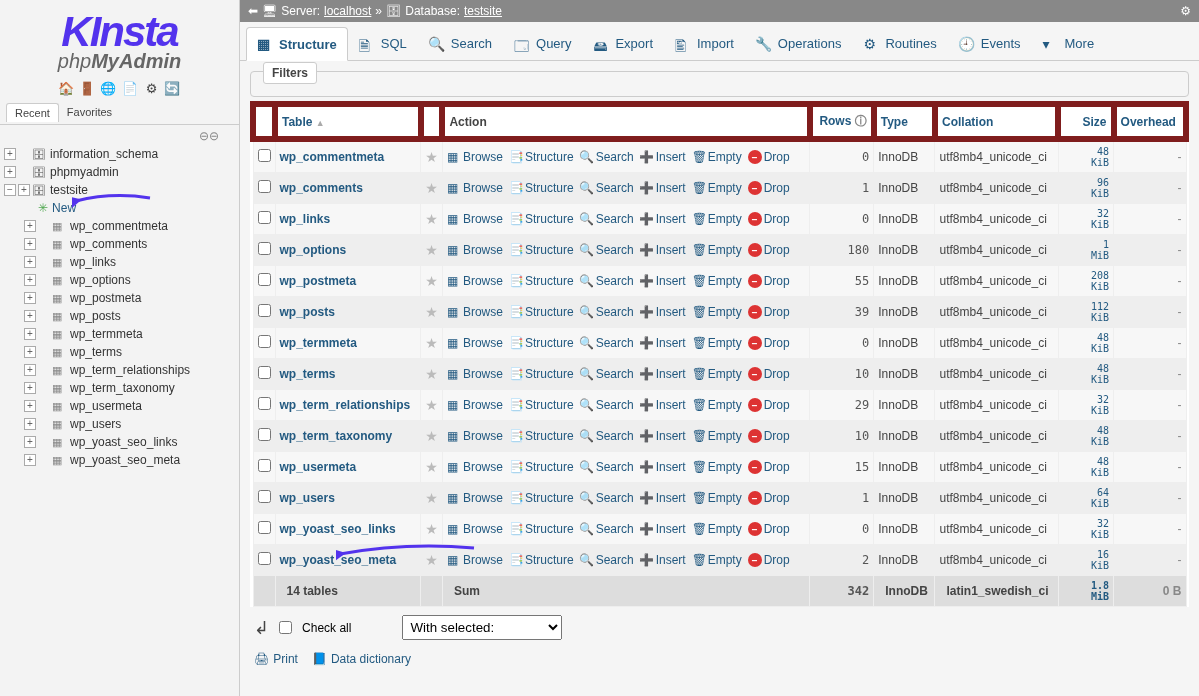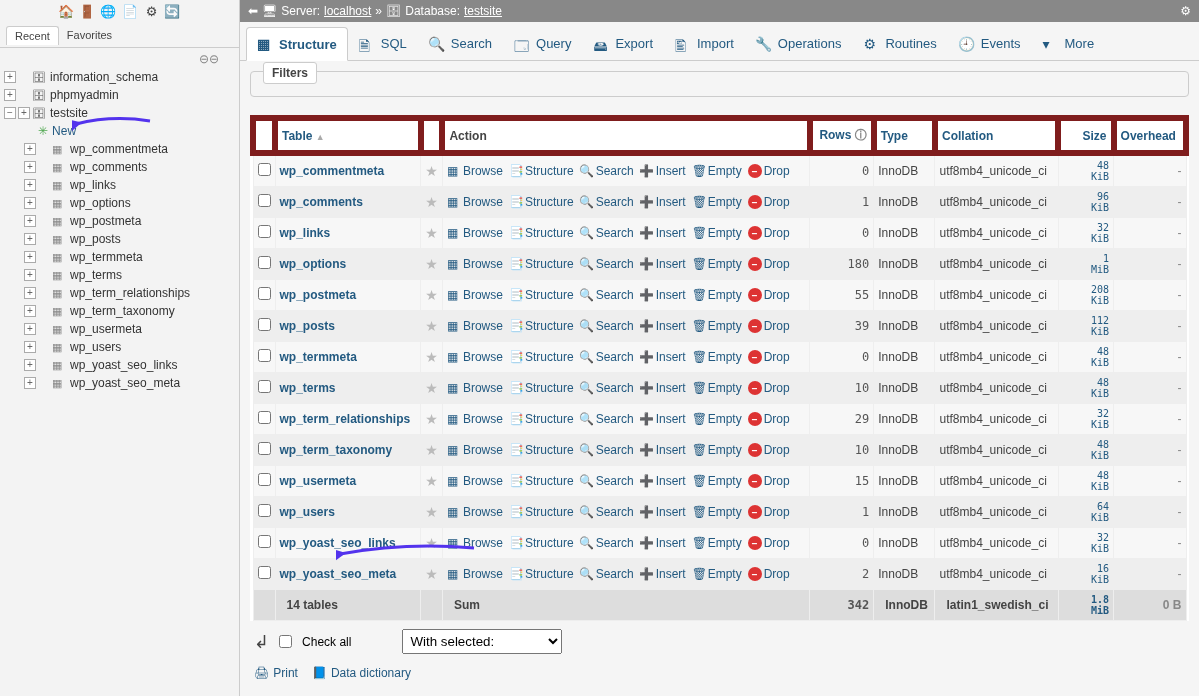--- a/index.html
+++ b/index.html
@@ -30,21 +30,21 @@
 .main { flex: 1; background: #f5f5f5; display: flex; flex-direction: column; overflow: hidden; }
 .breadcrumb { background: #888; color: #fff; padding: 4px 8px; display: flex; align-items: center; font-size: 12px; justify-content: space-between; }
 .breadcrumb .left { display: flex; align-items: center; gap: 4px; }
 .breadcrumb a { color: #fff; text-decoration: underline; cursor: pointer; }
 .gear { cursor: pointer; }
 .tabs { background: #f5f5f5; border-bottom: 1px solid #ccc; display: flex; padding-left: 6px; }
 .tab { padding: 8px 10px; display: flex; align-items: center; gap: 6px; cursor: pointer; color: #235a81; font-size: 13px; border: 1px solid transparent; border-bottom: none; border-radius: 4px 4px 0 0; margin-top: 4px; }
 .tab.active { background: #fff; border: 1px solid #ccc; border-bottom: 1px solid #fff; position: relative; top: 1px; font-weight: bold; }
 .tab .ico { width: 16px; height: 16px; display: inline-block; font-size: 14px; }
 .content { padding: 10px; overflow-y: auto; flex: 1; background: #f5f5f5; position: relative; }
-.filters-box { border: 1px solid #ccc; border-radius: 4px; padding: 14px 10px 10px; margin-bottom: 18px; background: #f5f5f5; position: relative; }
+.filters-box { border: 1px solid #ccc; border-radius: 4px; padding: 14px 10px 10px; margin-bottom: 4px; background: #f5f5f5; position: relative; }
 .filters-legend { position: absolute; top: -10px; left: 12px; background: #fff; border: 1px solid #ccc; padding: 3px 8px; font-weight: bold; border-radius: 3px; }
 .filter-row { display: flex; align-items: center; gap: 8px; }
 .filter-row input { border: 1px solid #aaa; padding: 4px; width: 170px; height: 26px; }
 table.tables { width: 100%; border-collapse: collapse; background: #fff; font-size: 12px; }
 .tables th { background: #fff; border: 6px solid #7f1d1d; padding: 6px 4px; text-align: left; font-weight: bold; color: #235a81; }
 .tables th .sort { color: #235a81; cursor: pointer; }
 .tables th.dark { color: #444; }
 .tables td { border: 1px solid #eee; padding: 4px 4px; vertical-align: middle; }
 .tables tbody tr.odd { background: #f7f7f7; }
 .tables tbody tr.even { background: #eee; }
@@ -65,20 +65,24 @@
 .extras { padding: 4px; display: flex; gap: 14px; }
 .extras a { color: #235a81; cursor: pointer; display: flex; align-items: center; gap: 4px; }
 .drop-ic { display: inline-flex; width: 14px; height: 14px; border-radius: 50%; background: #d33; color: #fff; align-items: center; justify-content: center; font-size: 10px; font-weight: bold; }
 .arrow-ann { position: absolute; pointer-events: none; z-index: 20; }
 </style>
 </head>
 <body>
 
 <div class="container">
   <div class="sidebar">
+    <div class="logo">
+      <div class="logo-main">KInsta</div>
+      <div class="logo-sub"><span>php</span><span class="bold">MyAdmin</span></div>
+    </div>
     <div class="mini-icons">
       <span>🏠</span>
       <span>🚪</span>
       <span>🌐</span>
       <span>📄</span>
       <span>⚙</span>
       <span>🔄</span>
     </div>
     <div class="nav-tabs-small">
       <div class="active">Recent</div>

